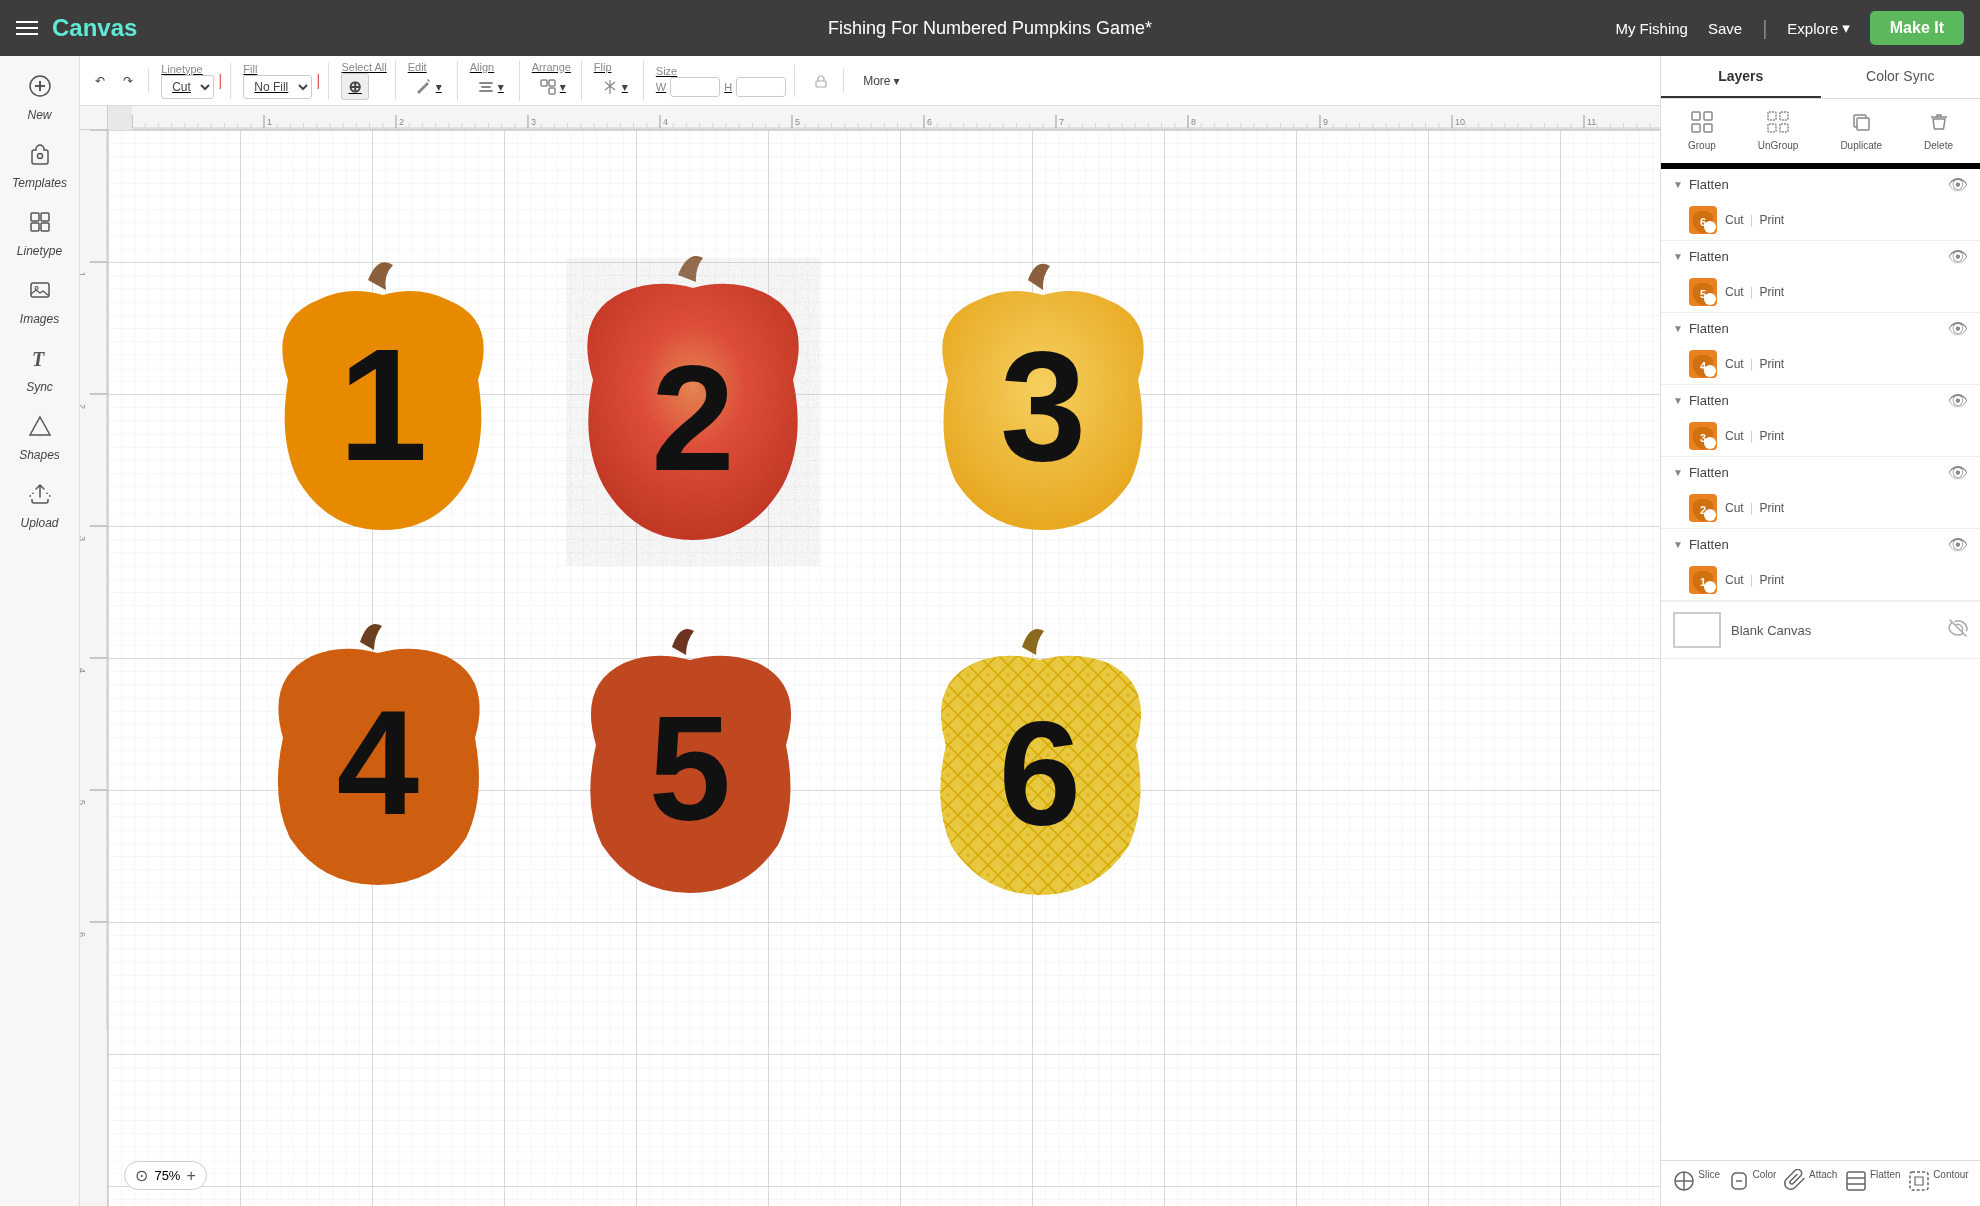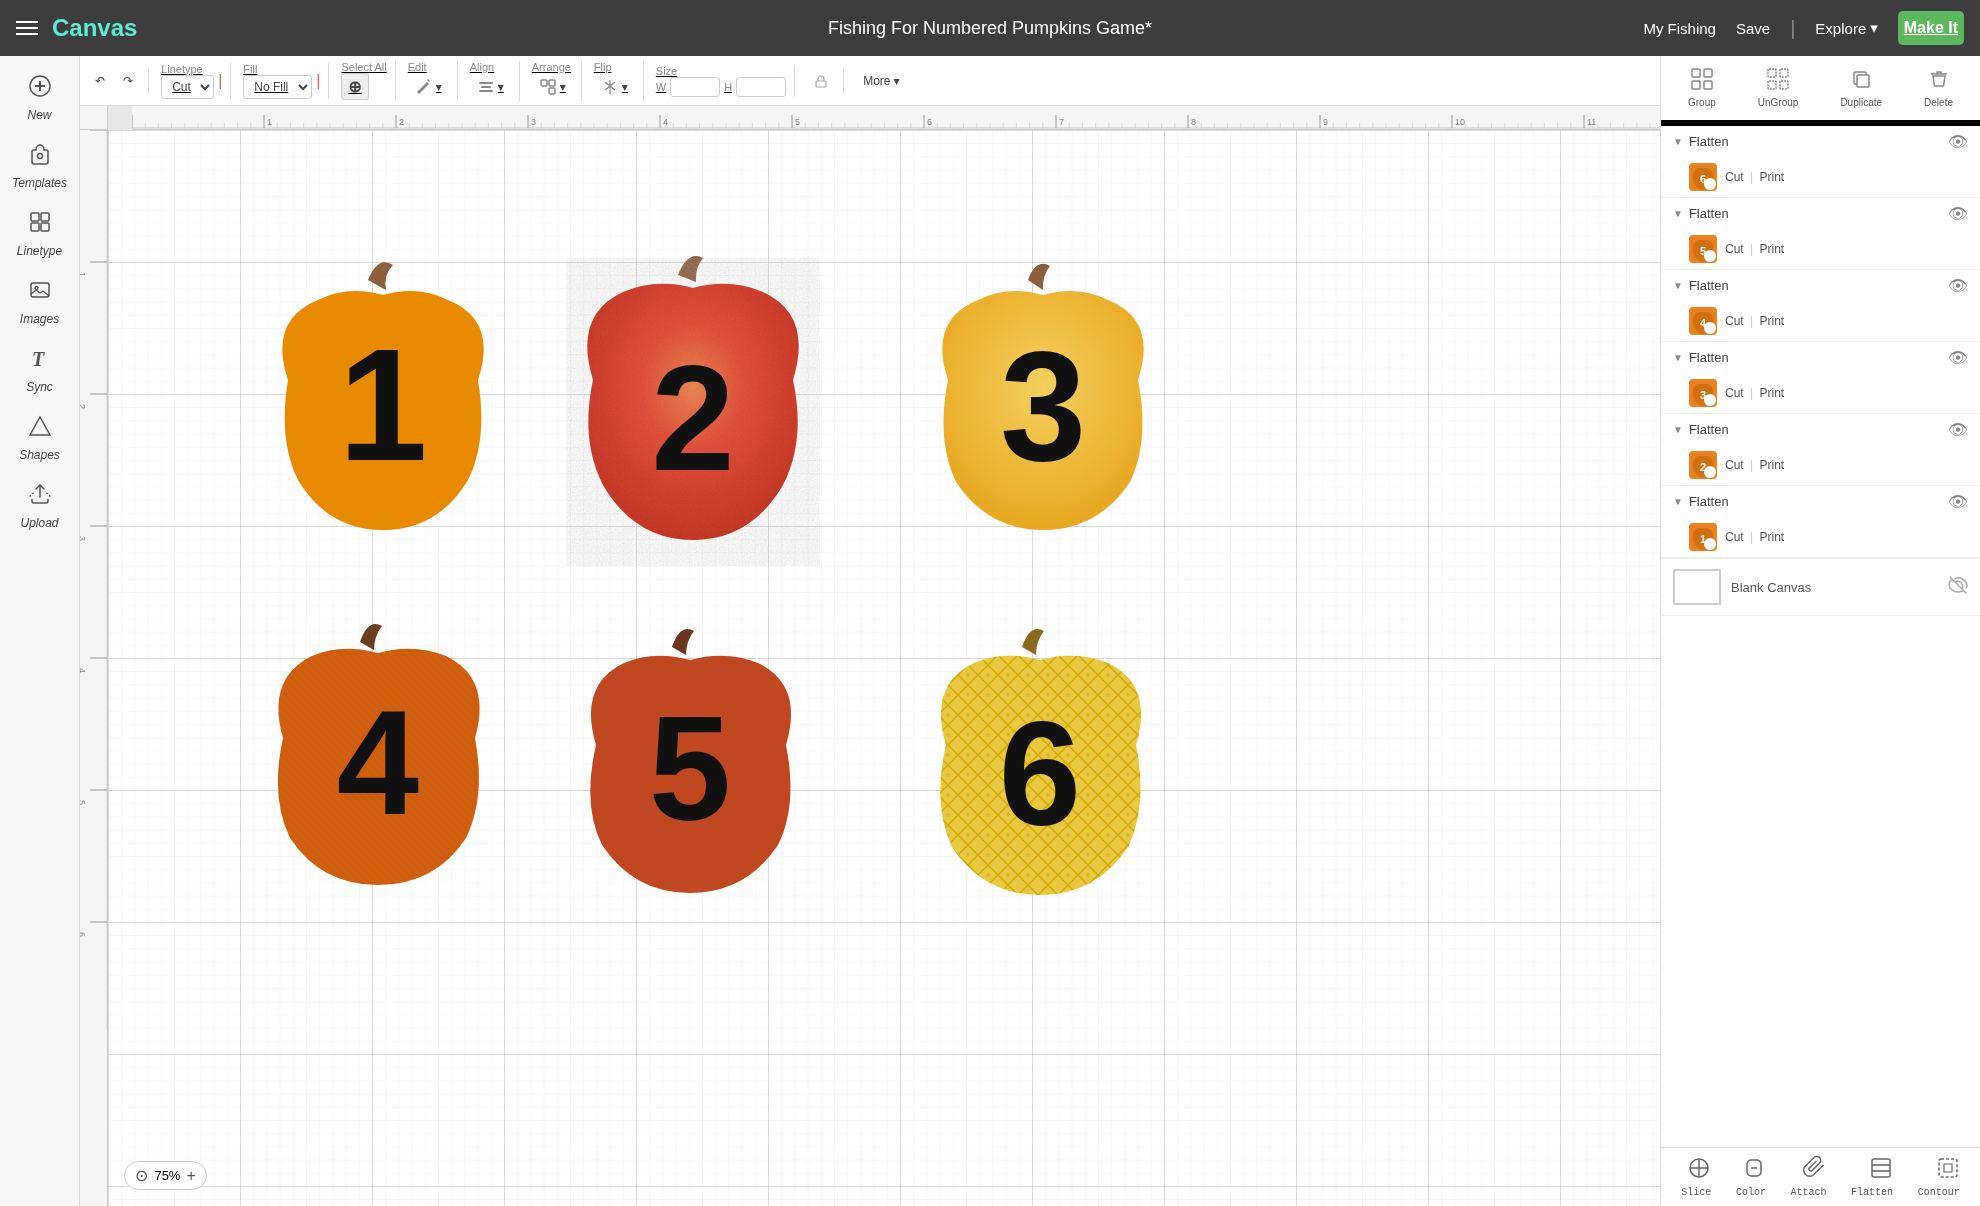--- a/index.html
+++ b/index.html
@@ -12,21 +12,21 @@
     }
     #hamburger { display: flex; flex-direction: column; gap: 4px; cursor: pointer; margin-right: 14px; }
     #hamburger span { display: block; width: 22px; height: 2px; background: white; }
     #app-title { font-size: 24px; font-weight: 700; color: #5eead4; margin-right: auto; }
     #project-title { position: absolute; left: 50%; transform: translateX(-50%); font-size: 18px; color: white; }
     #nav-right { display: flex; align-items: center; gap: 20px; }
     #my-projects-btn { color: white; font-size: 15px; cursor: pointer; background: none; border: none; }
     #save-btn { color: white; font-size: 15px; cursor: pointer; background: none; border: none; }
     #nav-divider { color: #888; font-size: 20px; }
     #explore-btn { display: flex; align-items: center; gap: 4px; color: white; font-size: 15px; cursor: pointer; background: none; border: none; }
-    #make-it-btn { background: #5cb85c; color: white; border: none; border-radius: 5px; padding: 8px 6px; font-size: 16px; font-weight: 600; cursor: pointer; text-decoration: underline; }
+    #make-it-btn { background: #5cb85c; color: white; border: none; border-radius: 5px; padding: 8px 20px; font-size: 16px; font-weight: 600; cursor: pointer; }
 
     
     #main-layout { display: flex; height: calc(1206px - 56px); }
 
     
     #left-sidebar {
       width: 80px; background: #f7f7f7; border-right: 1px solid #ddd;
       display: flex; flex-direction: column; align-items: center;
       padding-top: 8px; gap: 0; font-style: italic;
     }
@@ -122,21 +122,21 @@
     #blank-canvas-row {
       display: flex; align-items: center; padding: 10px 12px; gap: 10px;
       border-top: 1px solid #eee; border-bottom: 1px solid #eee;
     }
     #blank-canvas-thumb { width: 48px; height: 36px; border: 2px solid #ccc; background: white; }
     #blank-canvas-label { font-size: 13px; color: #555; flex: 1; }
     .eye-slash { font-size: 16px; color: #aaa; cursor: pointer; }
 
     
     #panel-bottom { display: flex; align-items: center; justify-content: space-around; padding: 8px; border-top: 1px solid #ddd; }
-    .panel-bottom-btn { display: flex; flex-direction: column; align-items: flex-end; gap: 2px; font-size: 10px; color: #555; background: none; border: none; cursor: pointer; font-family: Liberation Mono, monospace; }
+    .panel-bottom-btn { display: flex; flex-direction: row; align-items: flex-start; gap: 2px; font-size: 10px; color: #555; background: none; border: none; cursor: pointer; }
     .panel-bottom-btn .icon { font-size: 18px; }
 
     
     #zoom-controls {
       position: absolute; bottom: 16px; left: 16px;
       display: flex; align-items: center; gap: 6px; background: white;
       border: 1px solid #ccc; border-radius: 20px; padding: 4px 10px;
       font-size: 13px; z-index: 50;
     }
     #zoom-controls button { background: none; border: none; cursor: pointer; font-size: 16px; color: #555; }
@@ -678,20 +678,28 @@
               <button>+</button>
             </div>
           </div>
         </div>
       </div>
     </div>
   </div>
 
   <div id="right-panel">
 
+    <div id="panel-tabs">
+      <div class="panel-tab active">
+        <span>Layers</span>
+      </div>
+      <div class="panel-tab">
+        <span>Color Sync</span>
+      </div>
+    </div>
 
     <div id="panel-toolbar">
       <button class="panel-tool-btn">
         <span class="icon">
           <svg width="22" height="22" viewBox="0 0 22 22" fill="none">
             <rect x="1" y="1" width="8" height="8" rx="1" stroke="#888" stroke-width="1.5"></rect>
             <rect x="13" y="1" width="8" height="8" rx="1" stroke="#888" stroke-width="1.5"></rect>
             <rect x="1" y="13" width="8" height="8" rx="1" stroke="#888" stroke-width="1.5"></rect>
             <rect x="13" y="13" width="8" height="8" rx="1" stroke="#888" stroke-width="1.5"></rect>
           </svg>

